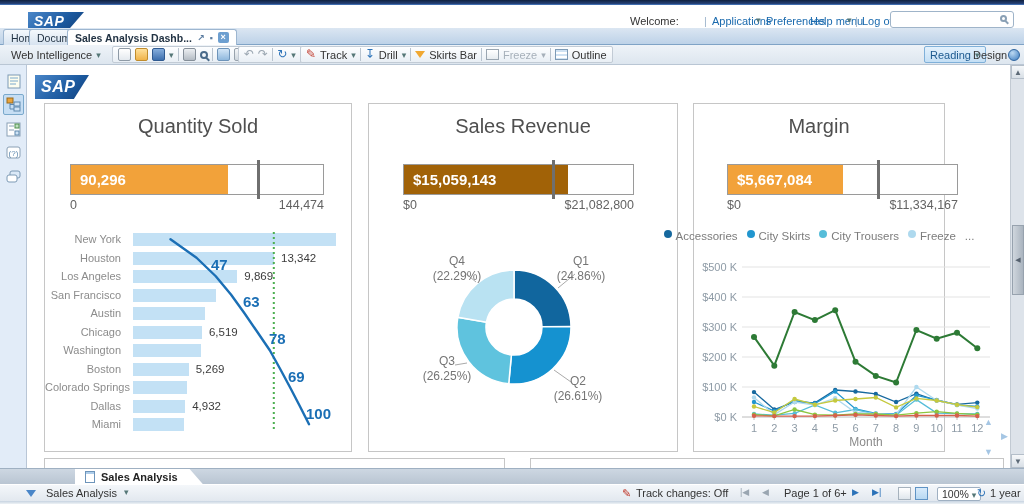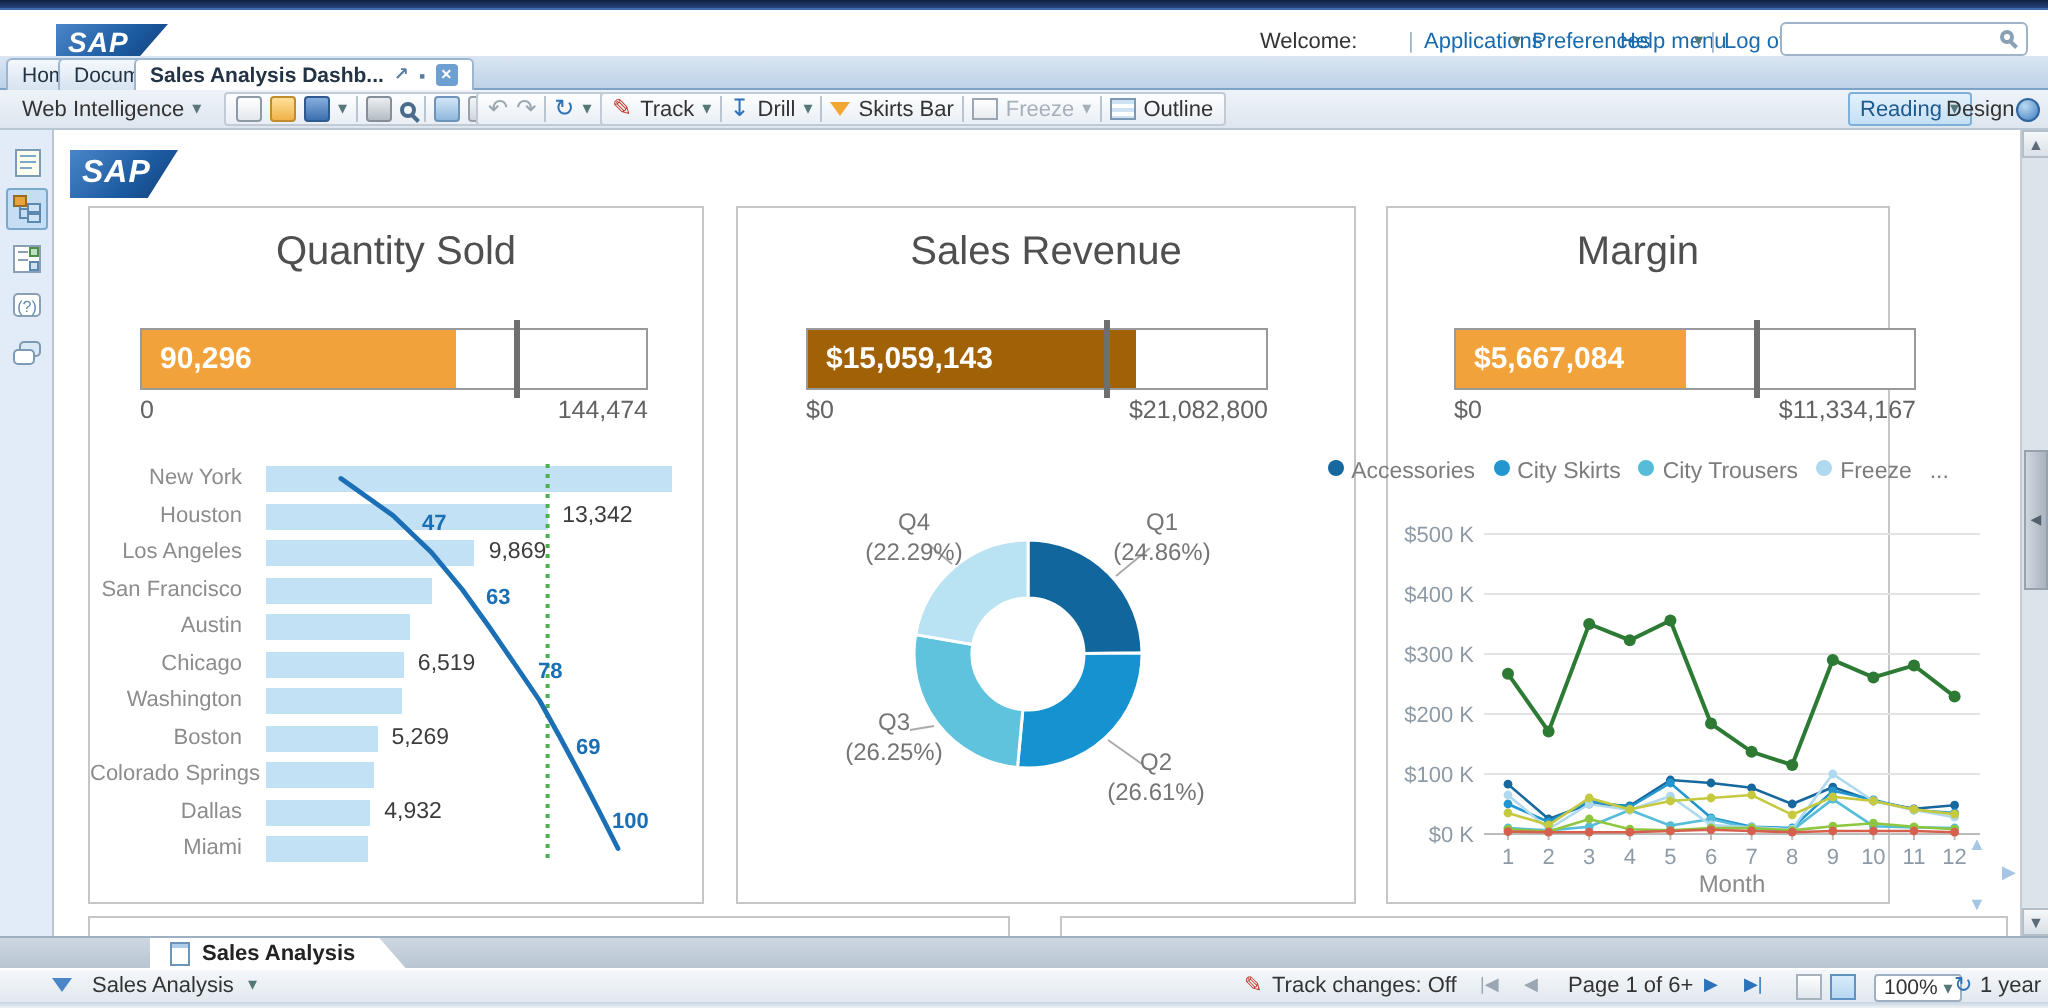--- a/index.html
+++ b/index.html
@@ -93,21 +93,21 @@
   .b-scale { display:flex; justify-content:space-between; font-size:12.5px; color:#636363;
     margin-top:3px; }
 
   
   #qty-chart { position:absolute; left:0; top:126px; width:306px; height:206px; }
   .qty-label { position:absolute; width:82px; text-align:right; padding-right:6px;
     font-size:11px; color:#8c8c8c; line-height:18.5px; white-space:nowrap; }
   .qty-bar { position:absolute; height:13px; background:#c3e1f5; }
   .qty-vlabel { position:absolute; font-size:11.5px; color:#3c3c3c; line-height:13px; }
   #pareto-svg { position:absolute; left:88px; top:0; }
-  .pareto-lbl { position:absolute; font-size:11px; font-weight:bold; color:#1b6fb5; }
+  .pareto-lbl { position:absolute; font-size:15px; font-weight:bold; color:#1b6fb5; }
 
   
   #donut-wrap { position:absolute; left:15px; top:148px; }
   .donut-lbl { position:absolute; width:76px; text-align:center; font-size:12px;
     color:#757575; line-height:15px; }
 
   
   #legend { position:absolute; left:0; right:0; top:126px; display:flex;
     justify-content:center; align-items:center; gap:9px; font-size:11.5px; color:#7c7c7c; }
   .leg-dot { width:8px; height:8px; border-radius:50%; display:inline-block; margin-right:4px; }

